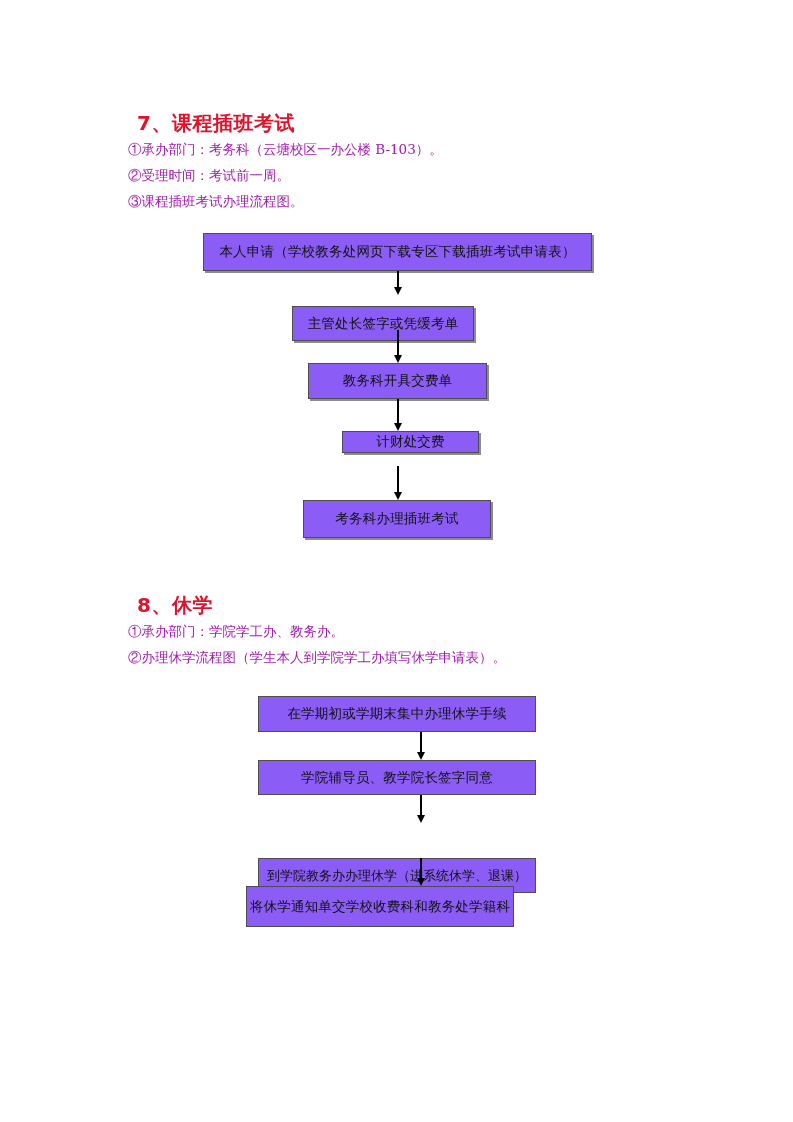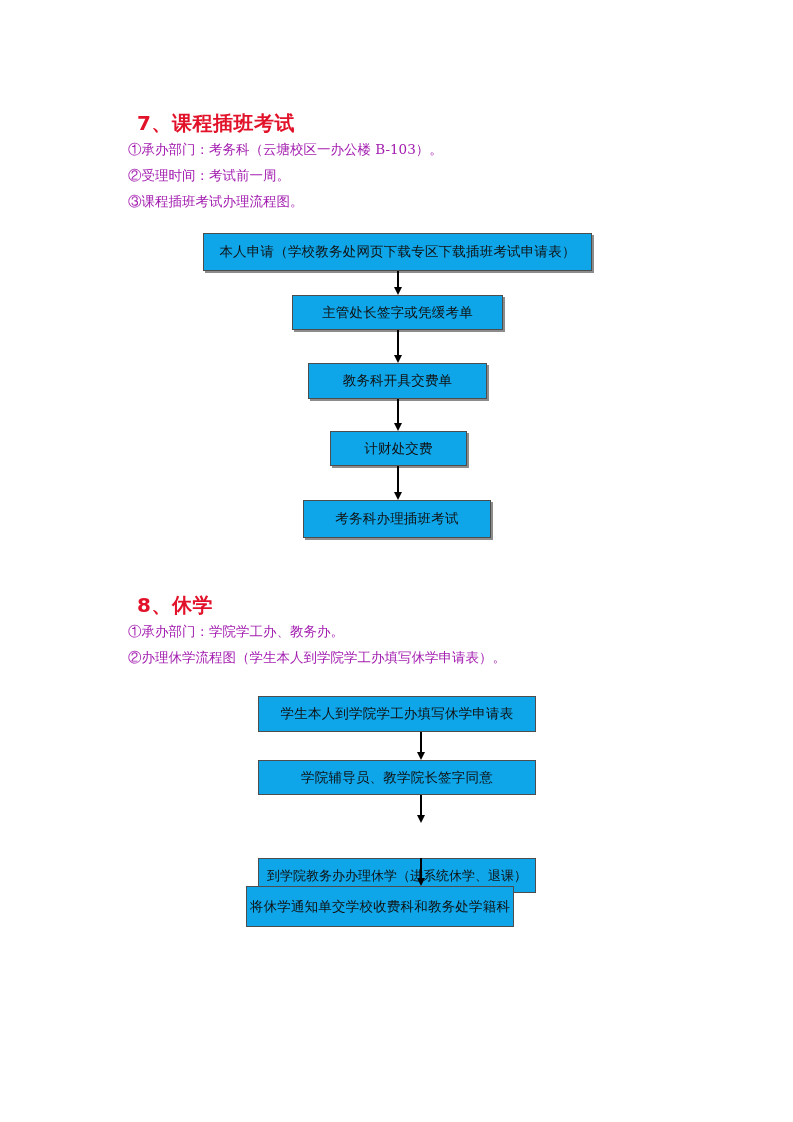--- a/index.html
+++ b/index.html
@@ -42,21 +42,21 @@
     line-height: 1;
     white-space: nowrap;
     color: #a21caf;
   }
 
   
   .flow-box {
     position: absolute;
     box-sizing: border-box;
     border: 1px solid #4d4d4d;
-    background: #0ea5e9;
+    background: #8b5cf6;
     display: flex;
     align-items: center;
     justify-content: center;
     font-family: "DejaVu Serif", "Liberation Serif", serif;
     font-size: 13.5px;
     color: #111111;
     white-space: nowrap;
     letter-spacing: 0.2px;
   }
   .flow-box.shadow {
@@ -102,49 +102,49 @@
   <div class="body-line" style="left:128px; top:169px;">②受理时间：考试前一周。</div>
   <div class="body-line" style="left:128px; top:195px;">③课程插班考试办理流程图。</div>
 
   <div class="flow-box shadow" style="left:203px; top:233px; width:389px; height:38px;">本人申请（学校教务处网页下载专区下载插班考试申请表）</div>
 
   <div class="conn" style="left:397px; top:271px;">
     <div class="stem" style="height:16px;"></div>
     <div class="head" style="top:16px;"></div>
   </div>
 
-  <div class="flow-box shadow" style="left:292px; top:295px; width:211px; height:35px;">主管处长签字或凭缓考单</div>
+  <div class="flow-box shadow" style="left:292px; top:306px; width:182px; height:35px;">主管处长签字或凭缓考单</div>
 
   <div class="conn" style="left:397px; top:330px;">
     <div class="stem" style="height:25px;"></div>
     <div class="head" style="top:25px;"></div>
   </div>
 
   <div class="flow-box shadow" style="left:308px; top:363px; width:179px; height:36px;">教务科开具交费单</div>
 
   <div class="conn" style="left:397px; top:399px;">
     <div class="stem" style="height:24px;"></div>
     <div class="head" style="top:24px;"></div>
   </div>
 
-  <div class="flow-box shadow" style="left:330px; top:431px; width:137px; height:35px;">计财处交费</div>
+  <div class="flow-box shadow" style="left:342px; top:431px; width:137px; height:22px;">计财处交费</div>
 
   <div class="conn" style="left:397px; top:466px;">
     <div class="stem" style="height:26px;"></div>
     <div class="head" style="top:26px;"></div>
   </div>
 
   <div class="flow-box shadow" style="left:303px; top:500px; width:188px; height:38px;">考务科办理插班考试</div>
 
   <div class="section-title" style="left:137px; top:592px;">8、休学</div>
 
   <div class="body-line" style="left:128px; top:625px;">①承办部门：学院学工办、教务办。</div>
   <div class="body-line" style="left:128px; top:651px;">②办理休学流程图（学生本人到学院学工办填写休学申请表）。</div>
 
-  <div class="flow-box" style="left:258px; top:696px; width:278px; height:36px;">学生本人到学院学工办填写休学申请表</div>
+  <div class="flow-box" style="left:258px; top:696px; width:278px; height:36px;">在学期初或学期末集中办理休学手续</div>
 
   <div class="conn" style="left:420px; top:732px;">
     <div class="stem" style="height:20px;"></div>
     <div class="head" style="top:20px;"></div>
   </div>
 
   <div class="flow-box" style="left:258px; top:760px; width:278px; height:35px;">学院辅导员、教学院长签字同意</div>
 
   <div class="conn" style="left:420px; top:795px;">
     <div class="stem" style="height:20px;"></div>

